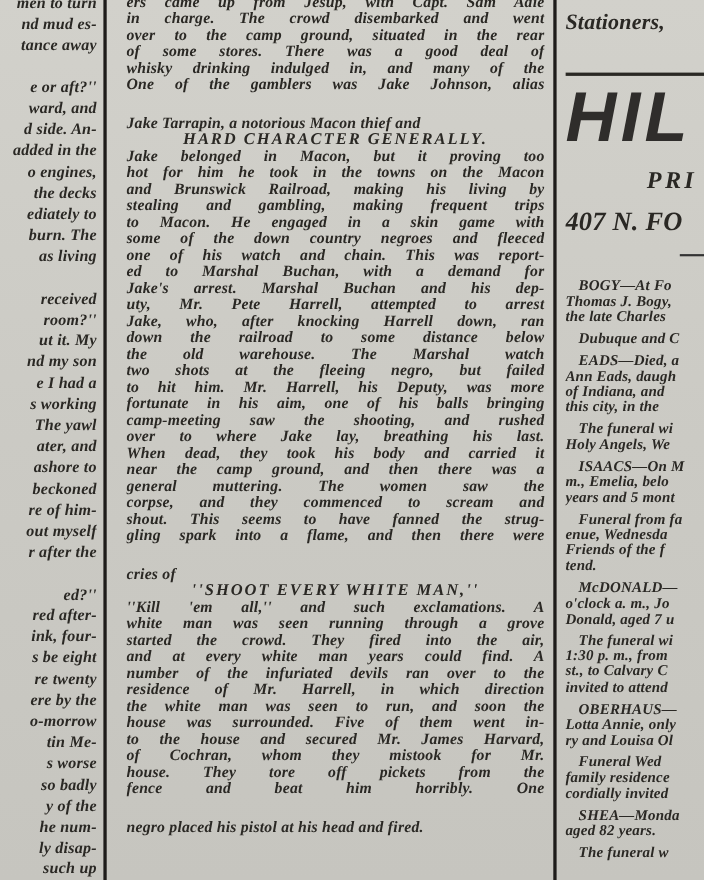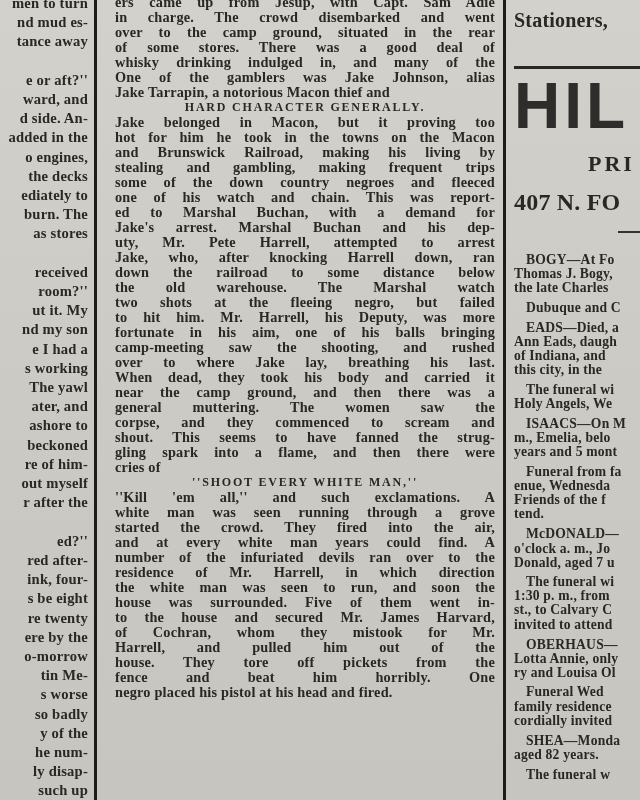--- a/index.html
+++ b/index.html
@@ -6,38 +6,39 @@
   body {
     width: 640px; height: 800px; overflow: hidden;
     background: #c9c8c2;
     font-family: "Liberation Serif", "DejaVu Serif", serif;
     color: #2a2824;
     position: relative;
   }
   .page {
     position: absolute; inset: 0;
     background: linear-gradient(180deg, #d2d1cb 0%, #cbcac4 50%, #c6c5bf 100%);
+    font-style: italic;
   }
   .rule {
     position: absolute; top: 0; bottom: 0; width: 3px; background: #1e1c1a;
   }
   .col {
     position: absolute; top: 0; bottom: 0; overflow: hidden;
     font-size: 14.6px; line-height: 15.0px; font-weight: bold;
     letter-spacing: 0.2px; text-align: justify;
   }
   .col .line { white-space: nowrap; display: block; }
   .col-left { left: 0; width: 88px; text-align: right; }
   .col-left .line { text-align: right; }
   .col-mid { left: 115px; width: 380px; font-size: 14.3px; }
   .col-mid .line { text-align: justify; text-align-last: justify; }
-  .col-mid .line.last { text-align-last: left; }
+  .col-mid .line.last { text-align-last: left; margin-top: 20px; }
   .col-mid .subhead {
     text-align: center; text-align-last: center; letter-spacing: 1.8px;
-    font-size: 12px;
+    font-size: 15px;
   }
   .col-right { left: 514px; width: 140px; }
   .col-right .line { text-align: left; }
   .stationers { font-size: 20px; line-height: 24px; margin-top: 8px; }
   .hr-line { height: 3px; background: #2a2824; margin: 34px 0 4px 0; width: 140px; }
   .hil {
     font-family: "Liberation Sans", "DejaVu Sans", sans-serif;
     font-size: 64px; line-height: 62px; font-weight: 900; letter-spacing: 4px;
     color: #2f2d2b; margin-top: 6px;
   }
@@ -59,21 +60,21 @@
       <span class="line">tance away</span>
       <span class="line">&nbsp;</span>
       <span class="line">e or aft?''</span>
       <span class="line">ward, and</span>
       <span class="line">d side. An-</span>
       <span class="line">added in the</span>
       <span class="line">o engines,</span>
       <span class="line">the decks</span>
       <span class="line">ediately to</span>
       <span class="line">burn. The</span>
-      <span class="line">as stores</span>
+      <span class="line">as living</span>
       <span class="line">&nbsp;</span>
       <span class="line">received</span>
       <span class="line">room?''</span>
       <span class="line">ut it. My</span>
       <span class="line">nd my son</span>
       <span class="line">e I had a</span>
       <span class="line">s working</span>
       <span class="line">The yawl</span>
       <span class="line">ater, and</span>
       <span class="line">ashore to</span>
@@ -109,20 +110,21 @@
         <span class="line">whisky drinking indulged in, and many of the</span>
         <span class="line">One of the gamblers was Jake Johnson, alias</span>
         <span class="line last">Jake Tarrapin, a notorious Macon thief and</span>
       </div>
     <div class="line subhead">HARD CHARACTER GENERALLY.</div>
     <div id="midP2">
         <span class="line">Jake belonged in Macon, but it proving too</span>
         <span class="line">hot for him he took in the towns on the Macon</span>
         <span class="line">and Brunswick Railroad, making his living by</span>
         <span class="line">stealing and gambling, making frequent trips</span>
+        <span class="line">to Macon. He engaged in a skin game with</span>
         <span class="line">some of the down country negroes and fleeced</span>
         <span class="line">one of his watch and chain. This was report-</span>
         <span class="line">ed to Marshal Buchan, with a demand for</span>
         <span class="line">Jake's arrest. Marshal Buchan and his dep-</span>
         <span class="line">uty, Mr. Pete Harrell, attempted to arrest</span>
         <span class="line">Jake, who, after knocking Harrell down, ran</span>
         <span class="line">down the railroad to some distance below</span>
         <span class="line">the old warehouse. The Marshal watch</span>
         <span class="line">two shots at the fleeing negro, but failed</span>
         <span class="line">to hit him. Mr. Harrell, his Deputy, was more</span>
@@ -142,21 +144,20 @@
         <span class="line">''Kill 'em all,'' and such exclamations. A</span>
         <span class="line">white man was seen running through a grove</span>
         <span class="line">started the crowd. They fired into the air,</span>
         <span class="line">and at every white man years could find. A</span>
         <span class="line">number of the infuriated devils ran over to the</span>
         <span class="line">residence of Mr. Harrell, in which direction</span>
         <span class="line">the white man was seen to run, and soon the</span>
         <span class="line">house was surrounded. Five of them went in-</span>
         <span class="line">to the house and secured Mr. James Harvard,</span>
         <span class="line">of Cochran, whom they mistook for Mr.</span>
-        <span class="line">Harrell, and pulled him out of the</span>
         <span class="line">house. They tore off pickets from the</span>
         <span class="line">fence and beat him horribly. One</span>
         <span class="line last">negro placed his pistol at his head and fired.</span>
       </div>
   </div>
 
   <div class="rule" style="left:503px"></div>
 
   <div class="col col-right">
     <div class="stationers">Stationers,</div>

